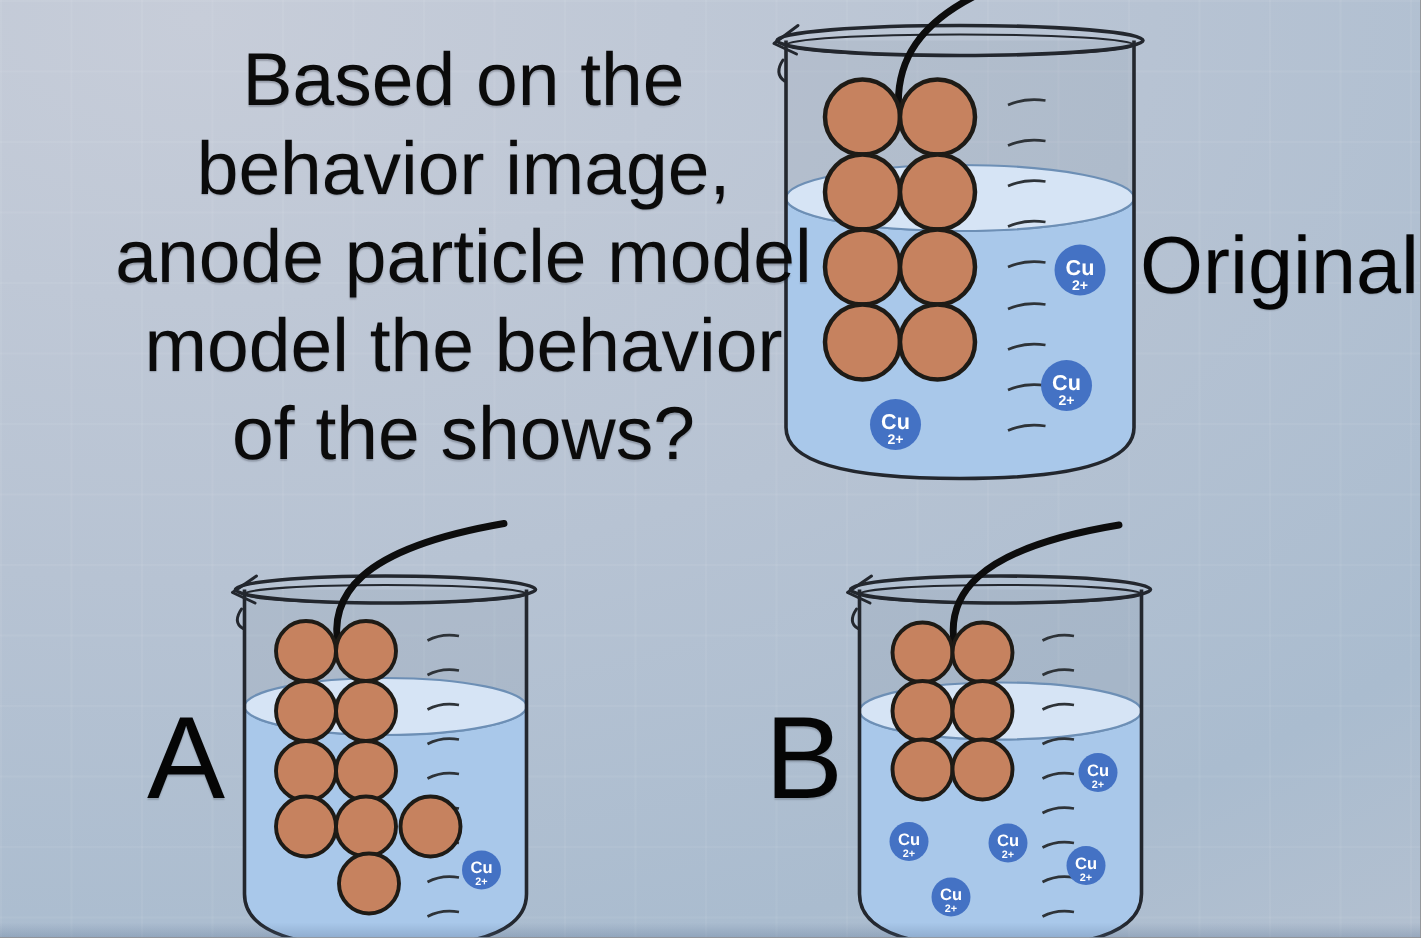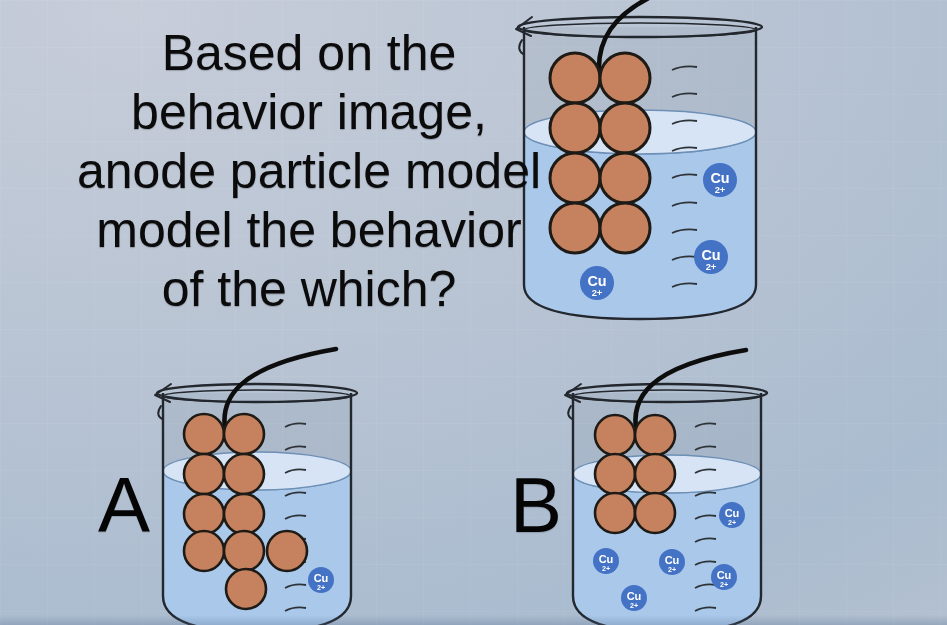--- a/index.html
+++ b/index.html
@@ -166,19 +166,20 @@
           <text x="634" y="608.14" text-anchor="middle" font-size="7.2" font-weight="bold" fill="#ffffff" font-family="&quot;Liberation Sans&quot;,sans-serif">2+</text>
         </g>
       </g>
     </svg>
 
   <div class="question">
     <div>Based on the</div>
     <div>behavior image,</div>
     <div>anode particle model</div>
     <div>model the behavior</div>
-    <div>of the which?</div>
+    <div>of the shows?</div>
   </div>
 
+  <div class="lbl lbl-original">Original</div>
   <div class="lbl lbl-option lbl-a">A</div>
   <div class="lbl lbl-option lbl-b">B</div>
 
 </div>
 
 </body></html>

